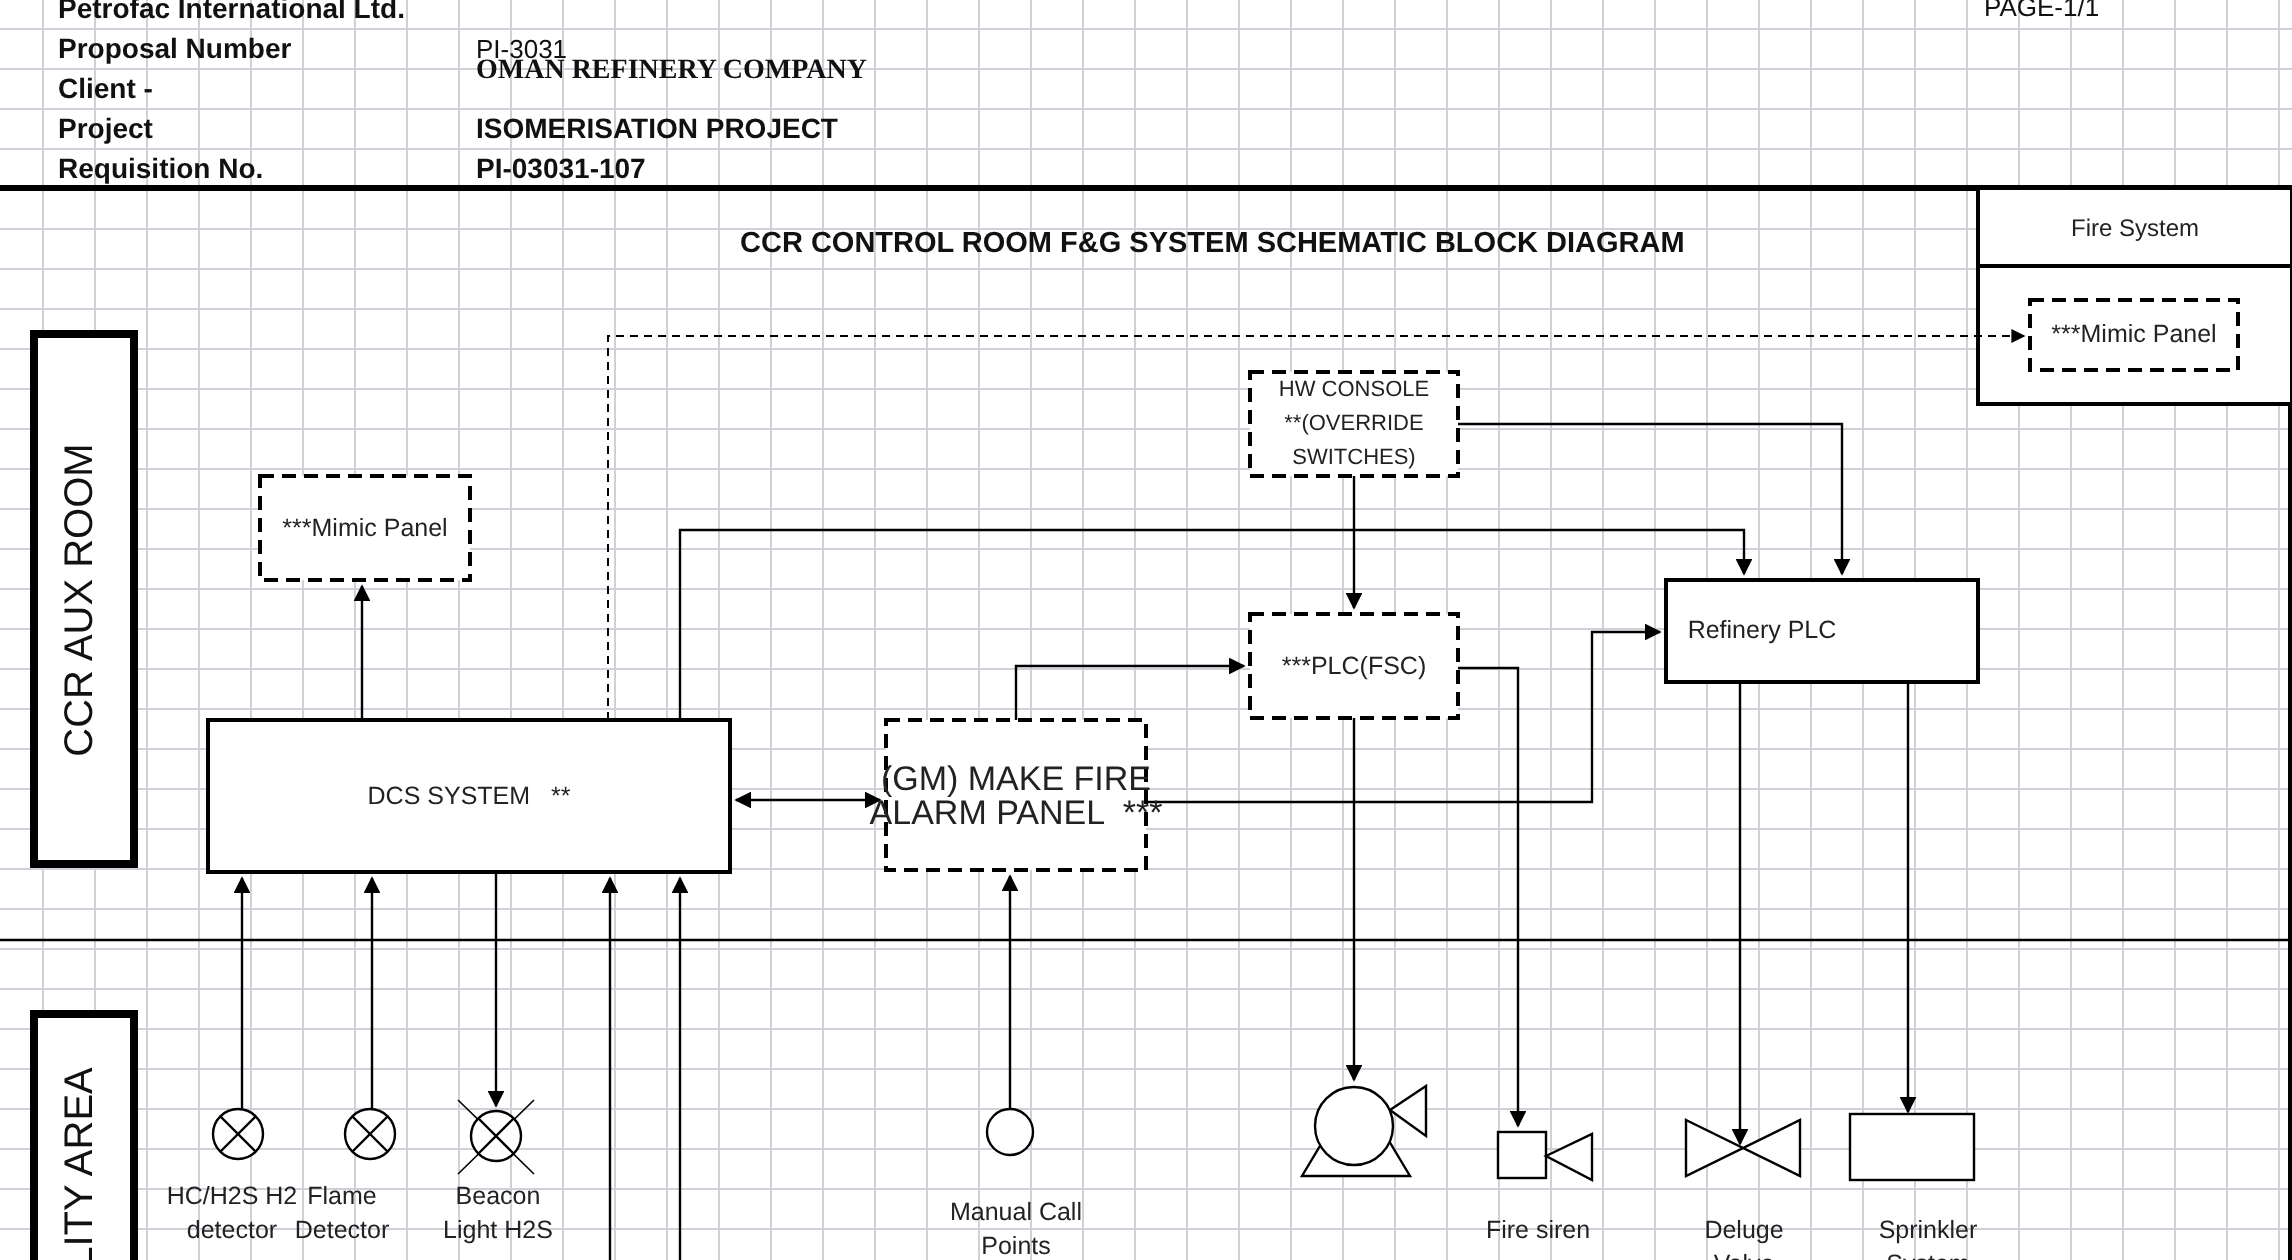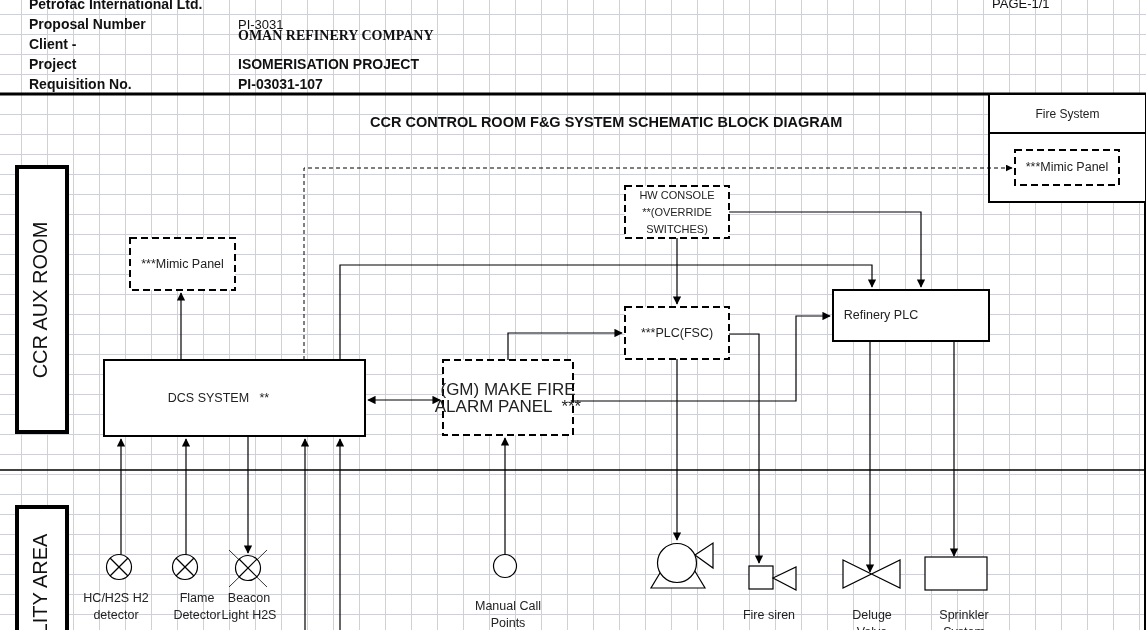--- a/index.html
+++ b/index.html
@@ -142,42 +142,42 @@
 
 <div class="hdr" style="left:370px; top:114px; font-size:14.5px;">CCR CONTROL ROOM F&amp;G SYSTEM SCHEMATIC BLOCK DIAGRAM</div>
 
 <div class="vert" style="left:-58px; top:287px; width:200px; height:26px;">CCR AUX ROOM</div>
 <div class="vert" style="left:-58px; top:571px; width:200px; height:26px;">LITY AREA</div>
 
 <div class="box-text" style="left:989px; top:96px; width:157px; height:36px; font-size:12px;">Fire System</div>
 <div class="box-text" style="left:1015px; top:150px; width:104px; height:35px;">***Mimic Panel</div>
 
 <div class="box-text" style="left:130px; top:238px; width:105px; height:52px;">***Mimic Panel</div>
-<div class="box-text" style="left:88px; top:360px; width:261px; height:76px; white-space:pre;">DCS SYSTEM   **</div>
+<div class="box-text" style="left:104px; top:360px; width:261px; height:76px; white-space:pre;">DCS SYSTEM   **</div>
 
 <div class="abs" style="left:625px; top:186px; width:104px; height:52px; display:flex; flex-direction:column; align-items:center; justify-content:center; font-size:11px; color:#222; line-height:17px;">
   <span>HW CONSOLE</span>
   <span>**(OVERRIDE</span>
   <span>SWITCHES)</span>
 </div>
 
 <div class="box-text" style="left:625px; top:307px; width:104px; height:52px;">***PLC(FSC)</div>
 
 <div class="abs" style="left:443px; top:360px; width:130px; height:75px; display:flex; flex-direction:column; align-items:center; justify-content:center; font-size:17px; color:#222; line-height:17px; white-space:pre;">
   <span>(GM) MAKE FIRE</span>
   <span>ALARM PANEL  ***</span>
 </div>
 
 <div class="box-text" style="left:803px; top:290px; width:156px; height:51px;">Refinery PLC</div>
 
 <div class="lbl" style="left:76px; top:590px; width:80px;">
   <div>HC/H2S H2</div>
   <div>detector</div>
 </div>
-<div class="lbl" style="left:167px; top:590px; width:60px;">
+<div class="lbl" style="left:141px; top:590px; width:60px;">
   <div>Flame</div>
   <div>Detector</div>
 </div>
 <div class="lbl" style="left:214px; top:590px; width:70px;">
   <div>Beacon</div>
   <div>Light H2S</div>
 </div>
 <div class="lbl" style="left:464px; top:598px; width:88px;">
   <div>Manual Call</div>
   <div>Points</div>

